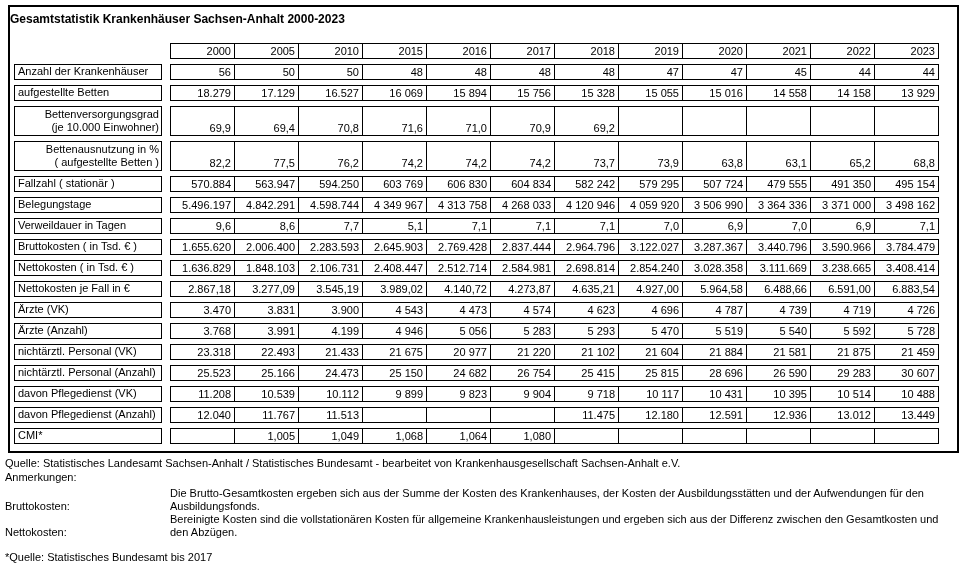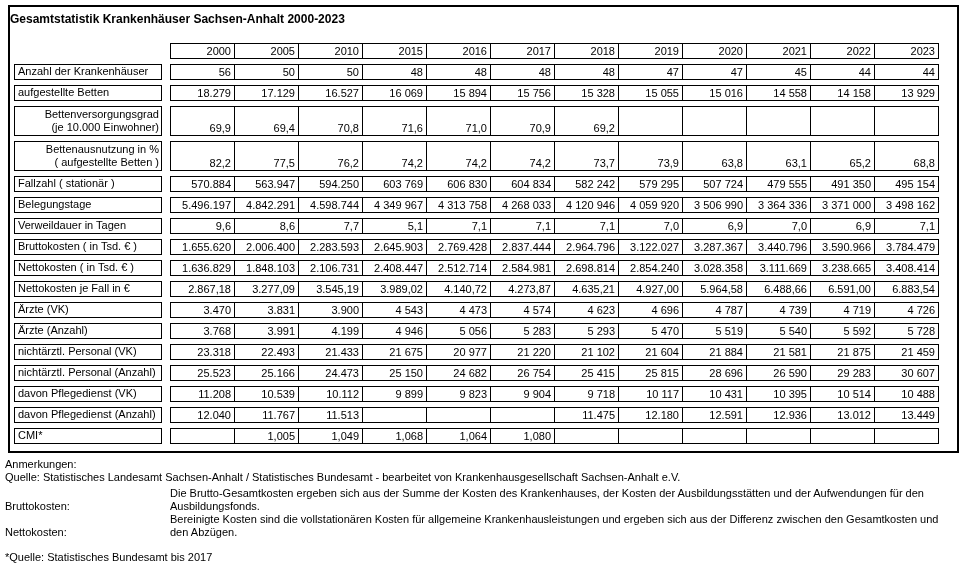--- a/index.html
+++ b/index.html
@@ -418,22 +418,22 @@
           <div class="cell h16"></div>
           <div class="cell h16"></div>
           <div class="cell h16"></div>
           <div class="cell h16"></div>
         </div>
       </div>
     </div>
 </div>
 
 <div class="footer">
+  <div class="fline">Quelle: Statistisches Landesamt Sachsen-Anhalt / Statistisches Bundesamt - bearbeitet von Krankenhausgesellschaft Sachsen-Anhalt e.V.</div>
   <div class="fline annot">Anmerkungen:</div>
-  <div class="fline">Quelle: Statistisches Landesamt Sachsen-Anhalt / Statistisches Bundesamt - bearbeitet von Krankenhausgesellschaft Sachsen-Anhalt e.V.</div>
   <div class="notes" id="notes">
       <div class="note">
         <div class="note-label">Bruttokosten:</div>
         <div class="note-text">Die Brutto-Gesamtkosten ergeben sich aus der Summe der Kosten des Krankenhauses, der Kosten der Ausbildungsstätten und der Aufwendungen für den Ausbildungsfonds.</div>
       </div>
       <div class="note">
         <div class="note-label">Nettokosten:</div>
         <div class="note-text">Bereinigte Kosten sind die vollstationären Kosten für allgemeine Krankenhausleistungen und ergeben sich aus der Differenz zwischen den Gesamtkosten und den Abzügen.</div>
       </div>
     </div>

